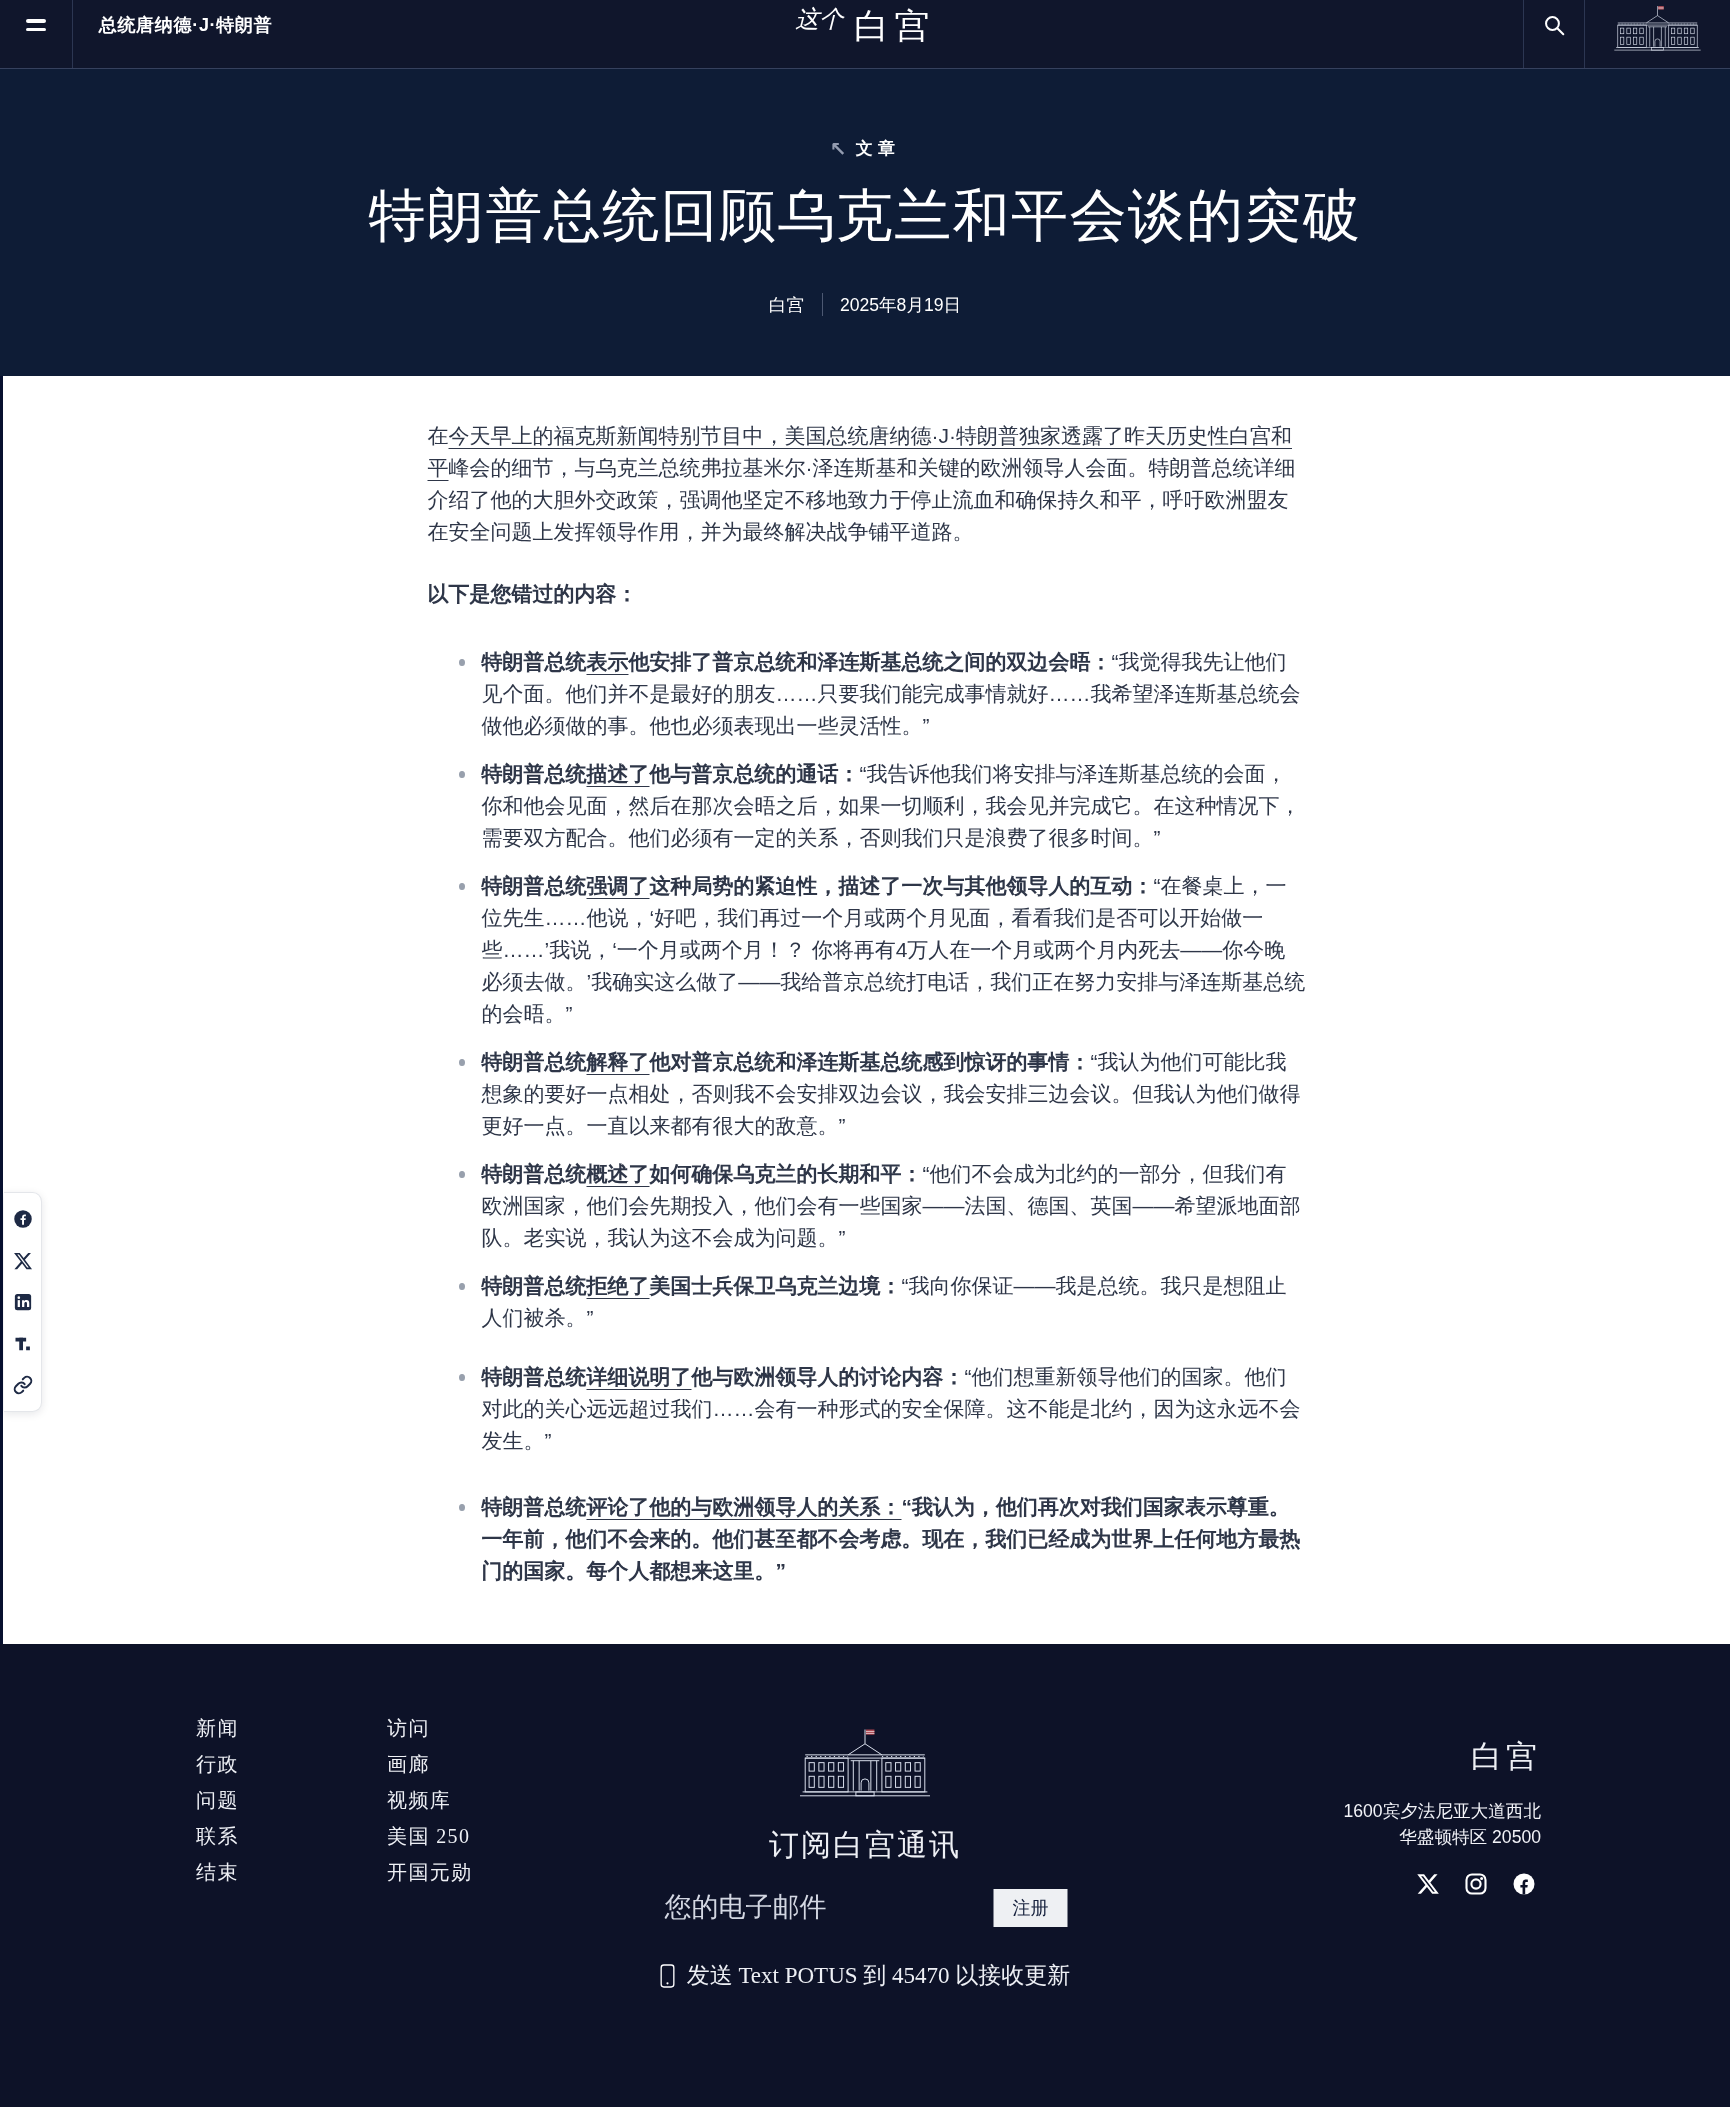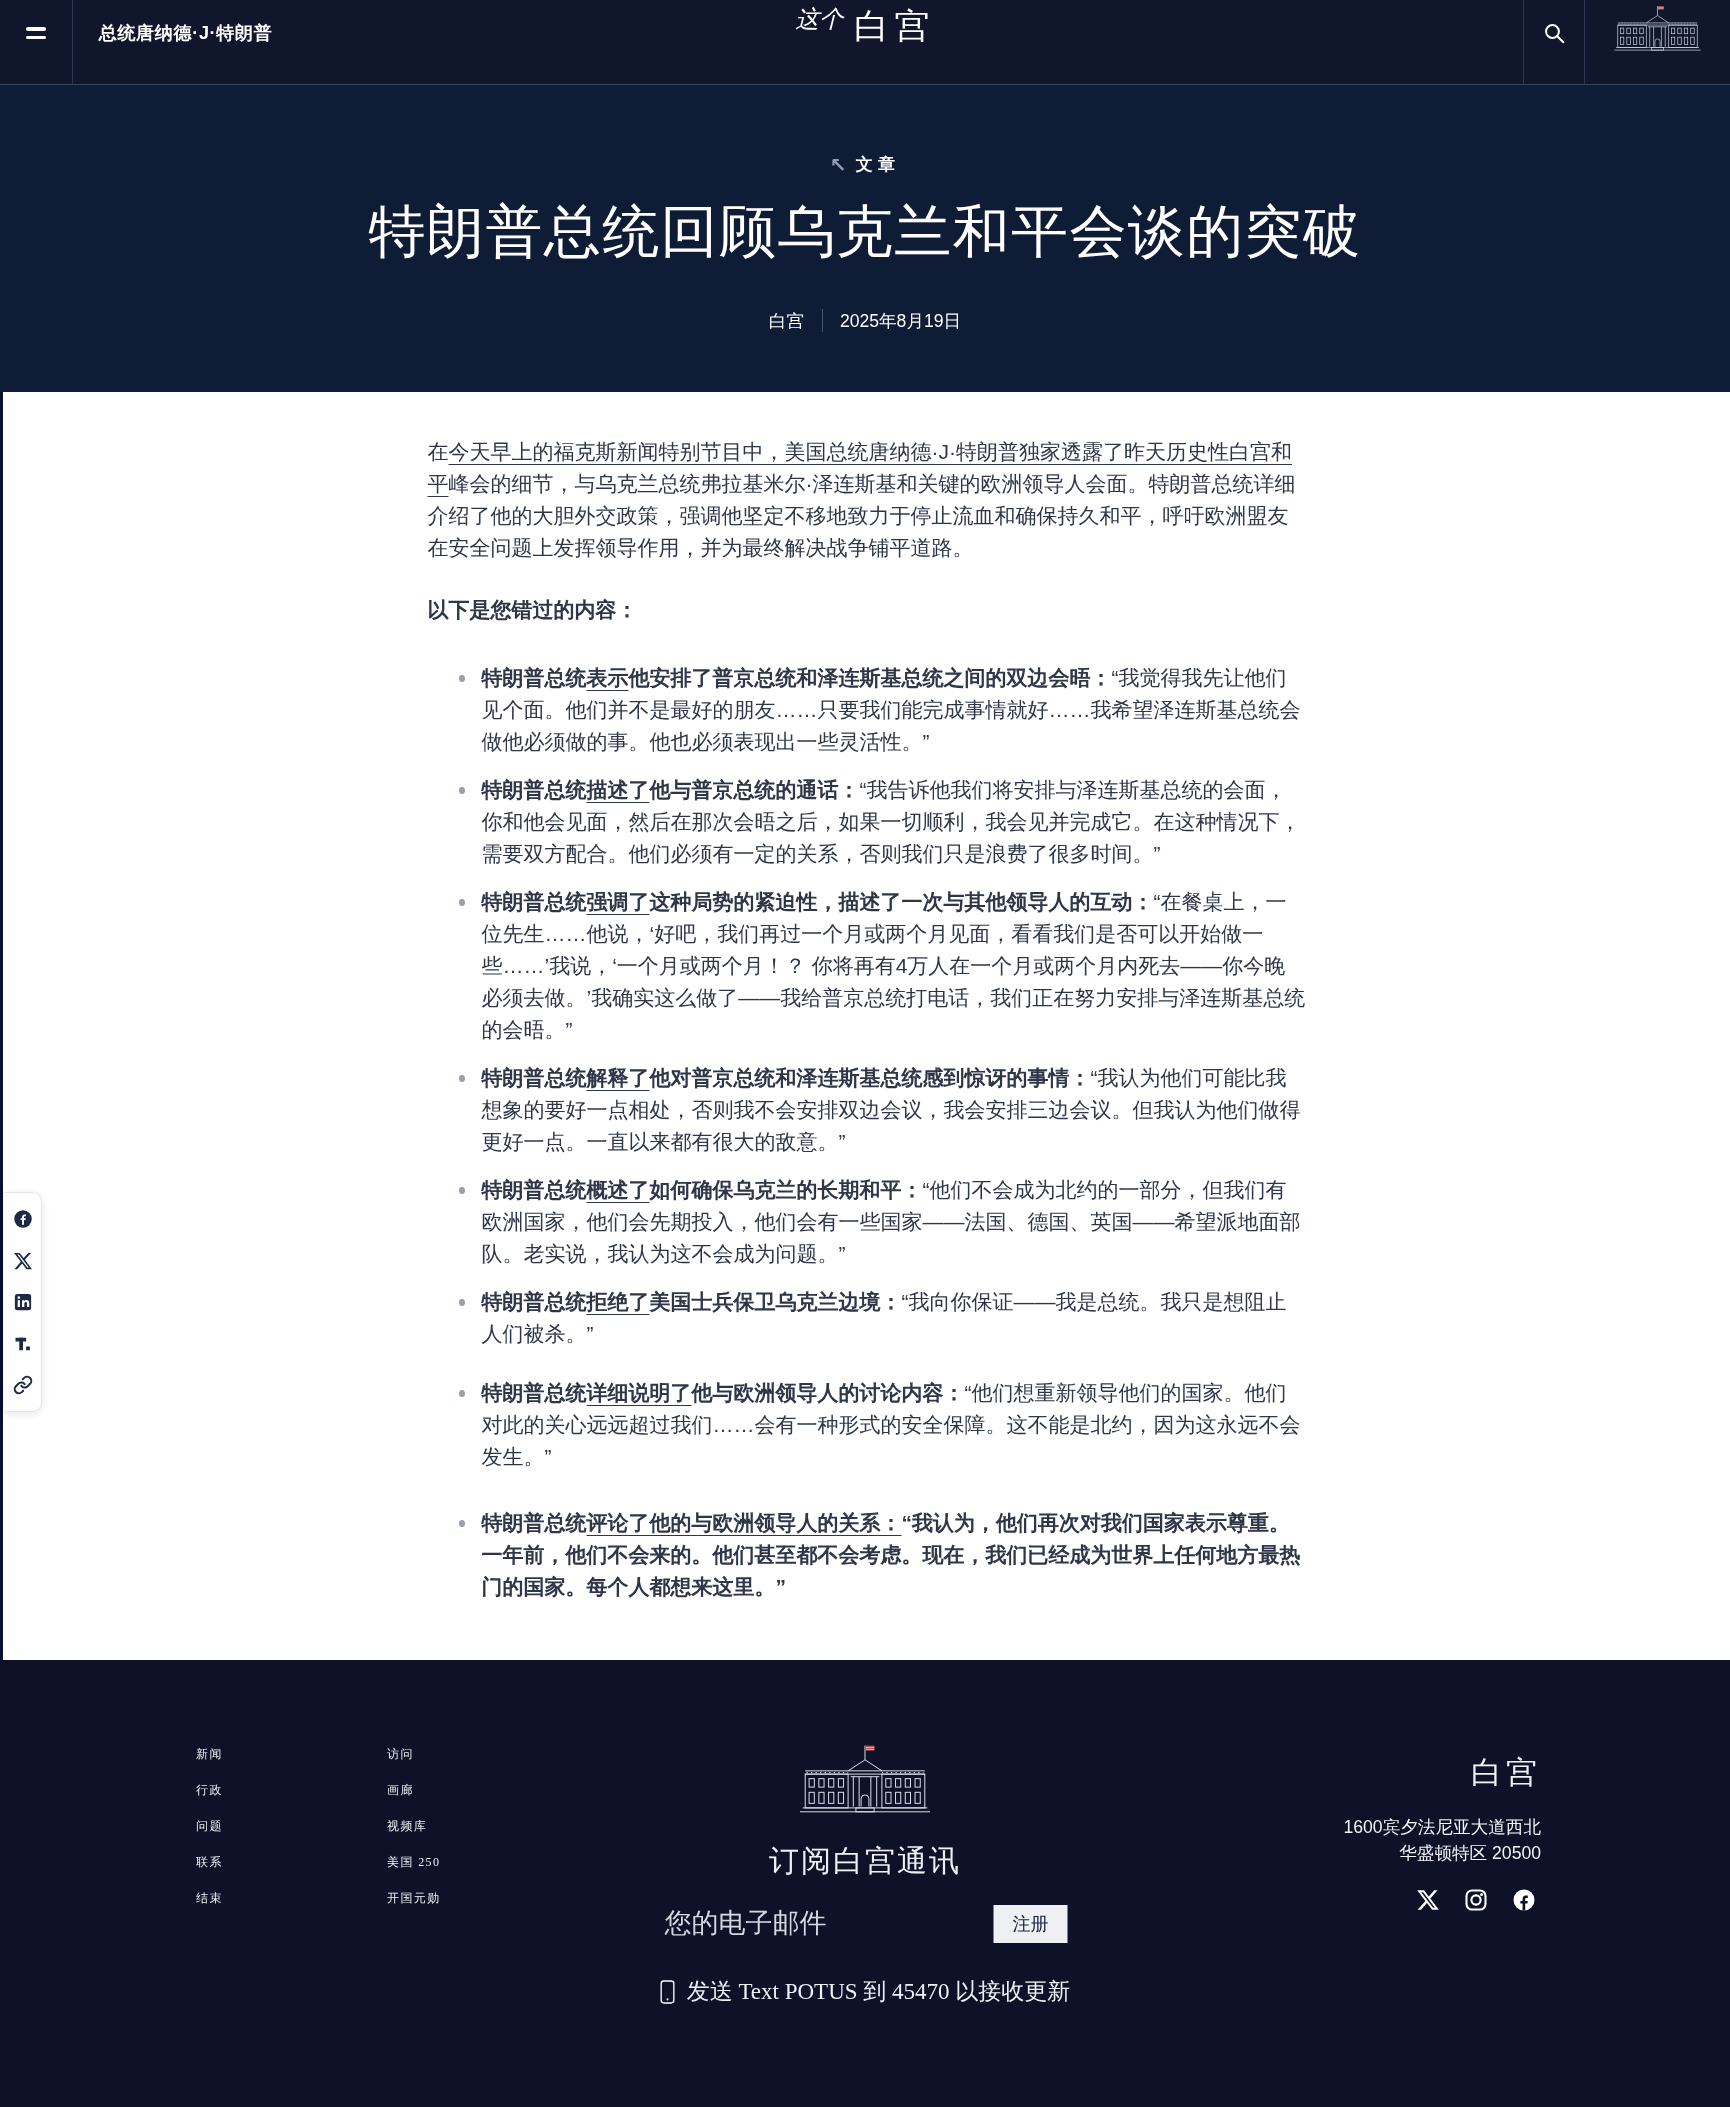--- a/index.html
+++ b/index.html
@@ -5,21 +5,21 @@
   * { box-sizing: border-box; }
   html,body { margin:0; padding:0; }
   body {
     width:1730px; height:2108px; position:relative; background:#fff;
     font-family:"Liberation Sans","DejaVu Sans",sans-serif; overflow:hidden;
   }
   .serif { font-family:"Liberation Serif","DejaVu Serif",serif; }
 
   
   .navbar {
-    height:85px; background:#10162c; position:relative;
+    height:69px; background:#10162c; position:relative;
     display:flex; align-items:center; border-bottom:0.7px solid #36415e;
   }
   .nav-left { display:flex; align-items:center; height:100%; }
   .hamburger {
     width:72px; height:100%; display:flex; flex-direction:column;
     justify-content:center; align-items:center; gap:5.4px; cursor:pointer;
     padding-bottom:17.6px;
   }
   .hamburger .bar { width:20px; height:3.4px; background:#fff; border-radius:2px; }
   .nav-sep { width:0.7px; height:100%; background:#2c3652; }
@@ -77,22 +77,22 @@
   .share {
     position:absolute; left:4px; top:1192px; width:38px; background:#fff;
     border:0.7px solid #e4e6ea; border-left:none; border-radius:0 9.5px 9.5px 0;
     box-shadow:0 2px 8px rgba(10,16,40,.10);
     display:flex; flex-direction:column; align-items:center; padding:16px 0; gap:21.6px;
   }
   .share .s-icon { width:20px; height:20px; display:block; cursor:pointer; }
 
   
   .footer { position:relative; height:465px; background:#0d1228; color:#eef0f5; }
-  .f-links { position:absolute; top:76px; margin:0; padding:0; list-style:none;
-    font-family:"Liberation Serif","DejaVu Serif",serif; font-size:12px; }
+  .f-links { position:absolute; top:66px; margin:0; padding:0; list-style:none;
+    font-family:"Liberation Serif","DejaVu Serif",serif; font-size:20px; }
   .f-links li { height:36px; line-height:36px; cursor:pointer; letter-spacing:1.4px; }
   .f-col1 { left:196px; } .f-col2 { left:387px; }
   .f-house { position:absolute; top:84px; left:50%; transform:translateX(-50%); }
   .f-sub {
     position:absolute; top:181px; left:50%; transform:translateX(-50%);
     font-family:"Liberation Serif","DejaVu Serif",serif; font-size:30px; letter-spacing:2px; white-space:nowrap;
   }
   .f-form {
     position:absolute; top:245px; left:50%; transform:translateX(-50%);
     width:405px; display:flex; align-items:center; justify-content:space-between;

